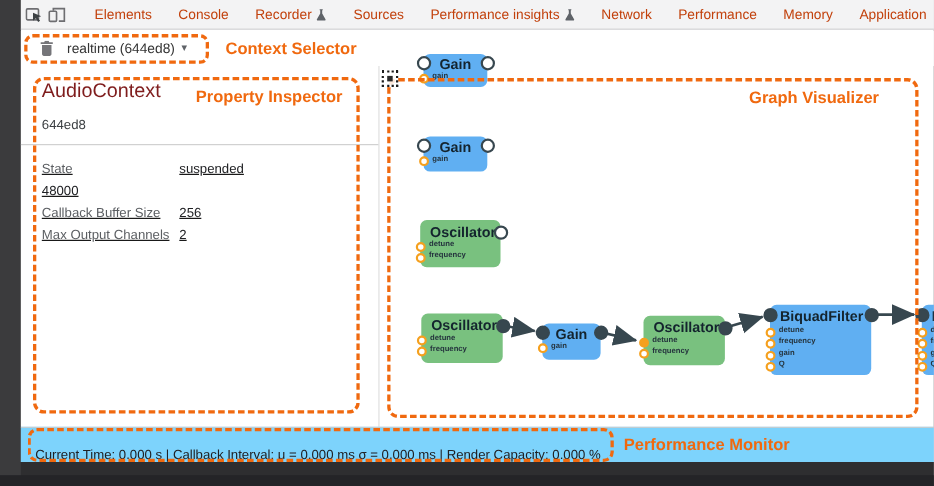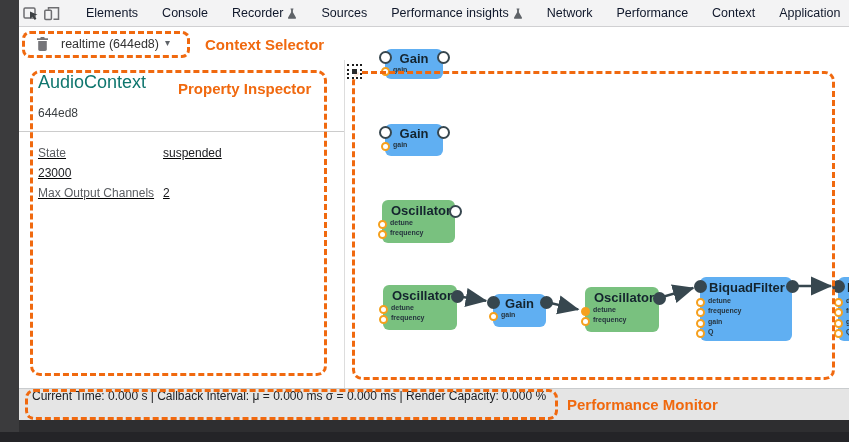--- a/index.html
+++ b/index.html
@@ -8,43 +8,43 @@
   #left-strip { position:absolute; left:0; top:0; width:19px; height:442px; background:#3b3b3d; }
   #bottom-darker { position:absolute; left:0; top:432px; width:849px; height:10px; background:#242427; }
   #devtools { position:absolute; left:19px; top:0; width:830px; height:420px; background:#fff; }
 
   
   #tabbar { position:absolute; left:0; top:0; width:830px; height:27px; background:#f3f3f4;
             border-bottom:1px solid #d0d0d2; display:flex; align-items:center; overflow:hidden; white-space:nowrap; }
   .tbtn { width:26px; height:26px; display:flex; align-items:center; justify-content:center; margin-left:4px; }
   .tsep { width:1px; height:15px; background:#ccc; margin:0 6px 0 8px; }
   #tabs { display:flex; height:26px; }
-  .tab { padding:0 12px; font-size:12.5px; color:#0f172a; display:flex; align-items:center; gap:4px; height:26px;text-align:right; }
+  .tab { padding:0 12px; font-size:12.5px; color:#c2410c; display:flex; align-items:center; gap:4px; height:26px;text-align:right; }
   .flask { flex:0 0 auto; }
 
   
   #wa-toolbar { position:absolute; left:0; top:28px; width:830px; height:32px; background:#fff;
                 display:flex; align-items:center; padding-left:14px; }
   #trash-btn { width:18px; height:18px; display:flex; align-items:center; justify-content:center; }
   #ctx-dd { display:flex; align-items:flex-start; margin-left:10px; font-size:12.5px; color:#333; }
   #ctx-dd .caret { color:#5f6368; font-size:10px; margin-left:6px; }
 
   
   #left-panel { position:absolute; left:0; top:60px; width:326px; height:328px; background:#fff; border-right:1px solid #ddd; }
-  #ai-title { position:absolute; left:19px; top:12px; font-size:18px; color:#0f766e; }
+  #ai-title { position:absolute; left:19px; top:12px; font-size:18px; color:#7f1d1d; }
   #ai-id { position:absolute; left:19px; top:46px; font-size:12px; color:#3c4043; }
   #ai-divider { position:absolute; left:0; top:71px; width:325px; height:1px; background:#ccc; }
   #prop-rows { position:absolute; left:19px; top:83px; width:290px; }
   .prow { height:20px; display:flex; align-items:center; font-size:12px;text-decoration:underline; }
   .plabel { width:125px; color:#5b5e62; }
   .pvalue { color:#202124; }
 
   
-  #statusbar { position:absolute; left:0; top:388px; width:830px; height:32px; background:#e5e5e5;
-               border-top:1px solid #c9ccce; display:flex; align-items:flex-start; padding-left:13px;
+  #statusbar { position:absolute; left:0; top:388px; width:830px; height:32px; background:#7dd3fc;
+               border-top:1px solid #c9ccce; display:flex; align-items:flex-end; padding-left:13px;
                font-size:12px; color:#202124; }
 
   
   #edge-layer { position:absolute; left:0; top:0; width:849px; height:442px; z-index:1; pointer-events:none; }
   #node-layer { position:absolute; left:0; top:0; width:849px; height:368px; z-index:2; pointer-events:none;font-weight:bold; }
   .anode { position:absolute; border-radius:6px; }
   .ntitle { font-size:13px; color:#14242e; padding:3px 0 0 9px; white-space:nowrap; }
   .ntitle.center { padding-left:0; padding-top:2px; text-align:center; }
   .ioport { position:absolute; width:13px; height:13px; border-radius:50%; background:#fff; border:2px solid var(--edge); }
   .iofill { background:var(--edge); }
@@ -112,21 +112,21 @@
               <path fill="#5f6368" d="M3.6.5h2.8v.9h-.5v2.8l3 5.2c.3.6-.1 1.3-.8 1.3H1.9c-.7 0-1.1-.7-.8-1.3l3-5.2V1.4h-.5z"></path>
             </svg>
           </div>
           <div class="tab">
             <span>Network</span>
           </div>
           <div class="tab">
             <span>Performance</span>
           </div>
           <div class="tab">
-            <span>Context</span>
+            <span>Memory</span>
           </div>
           <div class="tab">
             <span>Application</span>
           </div>
         </div>
     </div>
 
     <div id="wa-toolbar">
       <div id="trash-btn">
         <svg width="13" height="14" viewBox="0 0 13 14">
@@ -143,21 +143,25 @@
     <div id="left-panel">
       <div id="ai-title">AudioContext</div>
       <div id="ai-id">644ed8</div>
       <div id="ai-divider"></div>
       <div id="prop-rows">
           <div class="prow">
             <span class="plabel">State</span>
             <span class="pvalue">suspended</span>
           </div>
           <div class="prow">
-            <span class="pvalue">23000</span>
+            <span class="pvalue">48000</span>
+          </div>
+          <div class="prow">
+            <span class="plabel">Callback Buffer Size</span>
+            <span class="pvalue">256</span>
           </div>
           <div class="prow">
             <span class="plabel">Max Output Channels</span>
             <span class="pvalue">2</span>
           </div>
         </div>
     </div>
 
     <div id="statusbar">
       <span>Current Time: 0.000 s | Callback Interval: μ = 0.000 ms σ = 0.000 ms | Render Capacity: 0.000 %</span>
@@ -247,15 +251,16 @@
         <span class="pname" style="top: 51px;">Q</span>
       </div>
     </div>
 
   <div class="annbox" id="ann-ctx"></div>
   <div class="annbox" id="ann-prop"></div>
   <div class="annbox" id="ann-graph"></div>
   <div class="annbox" id="ann-perf"></div>
   <div class="annlabel" id="lbl-ctx">Context Selector</div>
   <div class="annlabel" id="lbl-prop">Property Inspector</div>
+  <div class="annlabel" id="lbl-graph">Graph Visualizer</div>
   <div class="annlabel" id="lbl-perf">Performance Monitor</div>
   <div id="corner-marker"></div>
 </div>
 
 </body></html>

